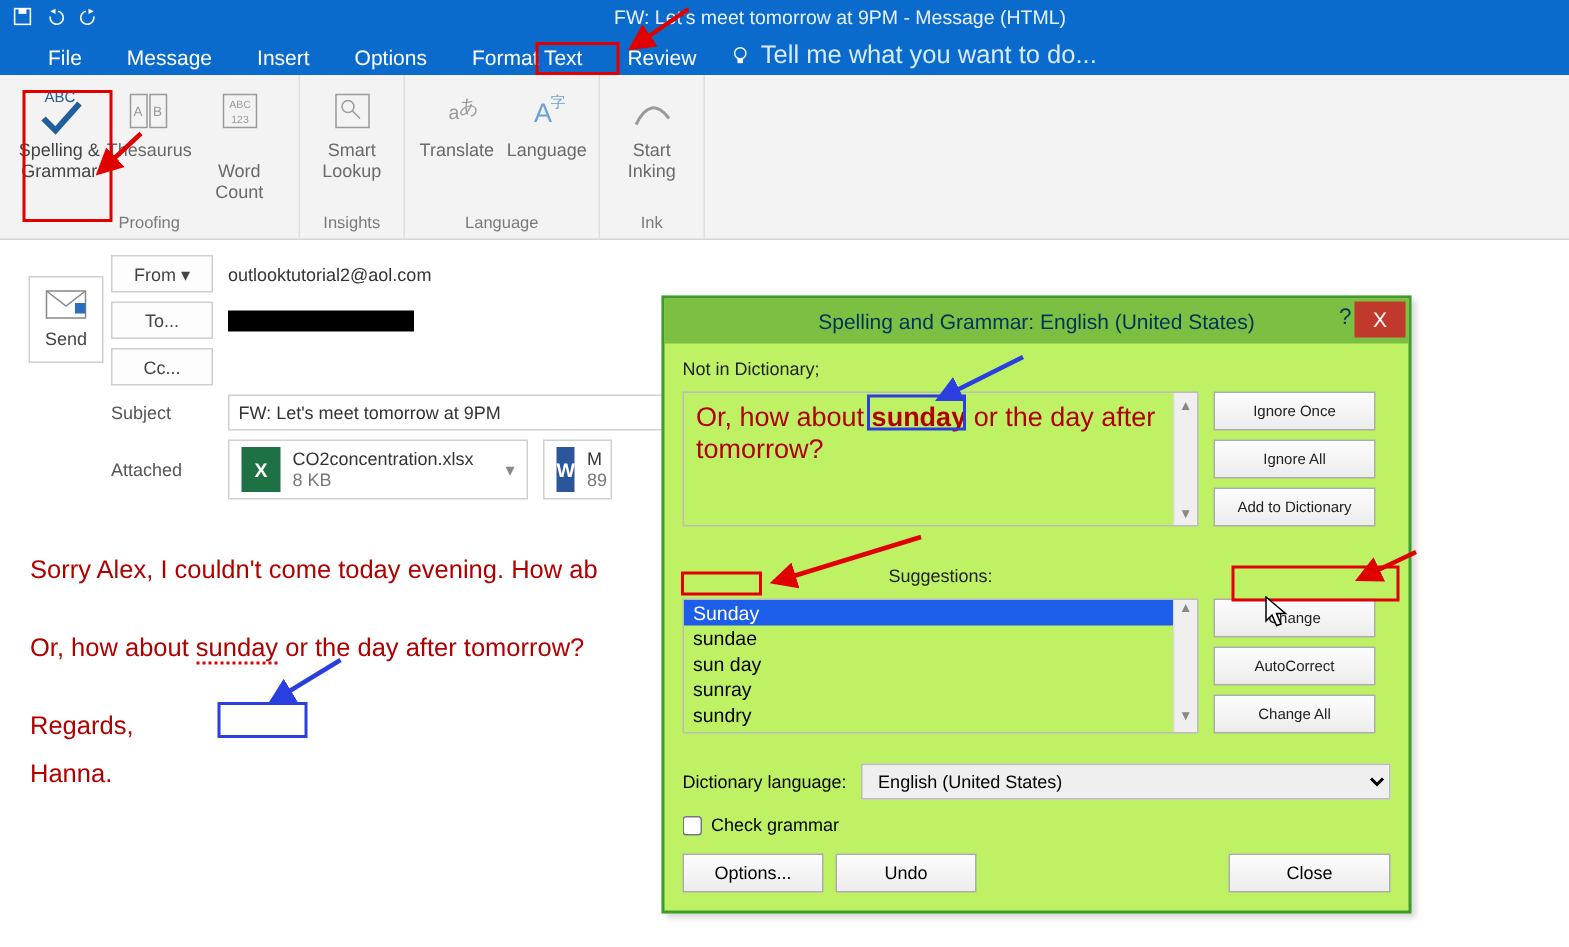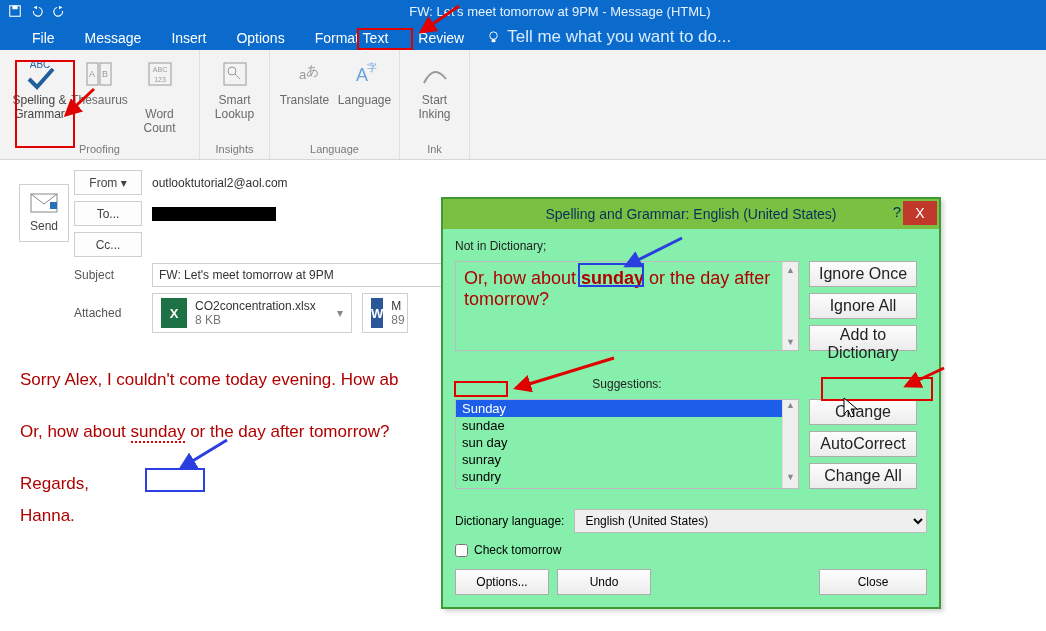--- a/index.html
+++ b/index.html
@@ -52,35 +52,35 @@
 
   
   .annot-red { position:absolute; border: 2.5px solid #e10000; pointer-events:none;}
   .annot-blue { position:absolute; border: 2.5px solid #2b3fe0; pointer-events:none;}
   .arrow { position:absolute; pointer-events:none; }
 
   
   .cursor { position:absolute; width:18px; height:22px; }
 
   
-  .dialog { position: absolute; left: 441px; top: 197px; width: 500px; background: #86efac; border: 2px solid #3f9a34; box-shadow: 3px 3px 4px rgba(0,0,0,.15); font-size: 12px; }
+  .dialog { position: absolute; left: 441px; top: 197px; width: 500px; background: #bef264; border: 2px solid #3f9a34; box-shadow: 3px 3px 4px rgba(0,0,0,.15); font-size: 12px; }
   .dialog .dtitle { height: 30px; background: #7bc043; display: flex; align-items: center; justify-content: center; color: #00335a; font-size: 14px; position:relative;}
   .dialog .dtitle .help { position:absolute; right: 38px; top: 4px; color: #00335a; font-size: 15px; cursor:pointer;}
   .dialog .dtitle .close { position:absolute; right: 2px; top: 2px; width: 34px; height: 24px; background: #c0392b; color:#fff; display:flex; align-items:center; justify-content:center; font-size:14px; cursor:pointer;}
   .dialog .dbody { padding: 10px 12px 12px; display: grid; grid-template-columns: 1fr 118px; gap: 8px 10px; }
   .seclabel { grid-column: 1; font-size: 12px; color: #222; }
   .notdict { grid-column: 1; border: 1px solid #bcbcbc; height: 90px; padding: 6px 8px; font-family: Georgia, serif; font-size: 18px; color: #b00000; overflow: auto; position:relative;}
   .notdict .scrlbar{ position:absolute; right:0; top:0; bottom:0; width:16px; background:#efefef; border-left:1px solid #ddd;}
   .notdict .scrlbar .up, .notdict .scrlbar .dn{ height:16px; display:flex; align-items:center; justify-content:center; color:#888; font-size:9px;}
   .notdict .scrlbar .dn{ position:absolute; bottom:0; left:0; right:0;}
   .sugbox { grid-column: 1; border: 1px solid #bcbcbc; height: 90px; overflow: auto; position:relative;}
   .sugitem { padding: 1px 6px; font-size: 13px; cursor: pointer; }
   .sugitem.sel { background: #1c5eea; color: #fff; }
   .btncol { grid-column: 2; display: flex; flex-direction: column; gap: 6px; }
-  .dbtn { height: 26px; border: 1px solid #adadad; background: linear-gradient(#fdfdfd,#ececec); font-size: 16px; color: #222; cursor: pointer; width: 108px;}
+  .dbtn { height: 26px; border: 1px solid #adadad; background: linear-gradient(#fdfdfd,#ececec); font-size: 10px; color: #222; cursor: pointer; width: 108px;}
   .langrow { grid-column: 1 / span 2; display: flex; align-items: center; gap: 10px; margin-top: 4px;}
   .langsel { flex: 1; height: 24px; border: 1px solid #bcbcbc; padding: 0 6px; font-size: 12px; }
   .chkrow { grid-column: 1 / span 2; display:flex; align-items:center; gap:6px; margin: 2px 0 4px;}
   .botrow { grid-column: 1 / span 2; display: flex; gap: 8px; }
   .botrow .spacer { flex: 1; }
   .optbtn { width: 94px; height: 26px; border:1px solid #adadad; background: linear-gradient(#fdfdfd,#ececec); font-size:12px; cursor:pointer;}
   .closebtn { width: 108px; height: 26px; border:1px solid #adadad; background: linear-gradient(#fdfdfd,#ececec); font-size:12px; cursor:pointer;}
 </style>
 </head>
 <body>
@@ -320,21 +320,21 @@
     </div>
 
     <div class="langrow">
       <span>Dictionary language:</span>
       <select class="langsel">
         <option>English (United States)</option>
       </select>
     </div>
     <div class="chkrow">
       <input type="checkbox" style="">
-      <span>Check tomorrow</span>
+      <span>Check grammar</span>
     </div>
     <div class="botrow">
       <button class="optbtn">Options...</button>
       <button class="optbtn">Undo</button>
       <div class="spacer"></div>
       <button class="closebtn">Close</button>
     </div>
   </div>
 </div>
 

